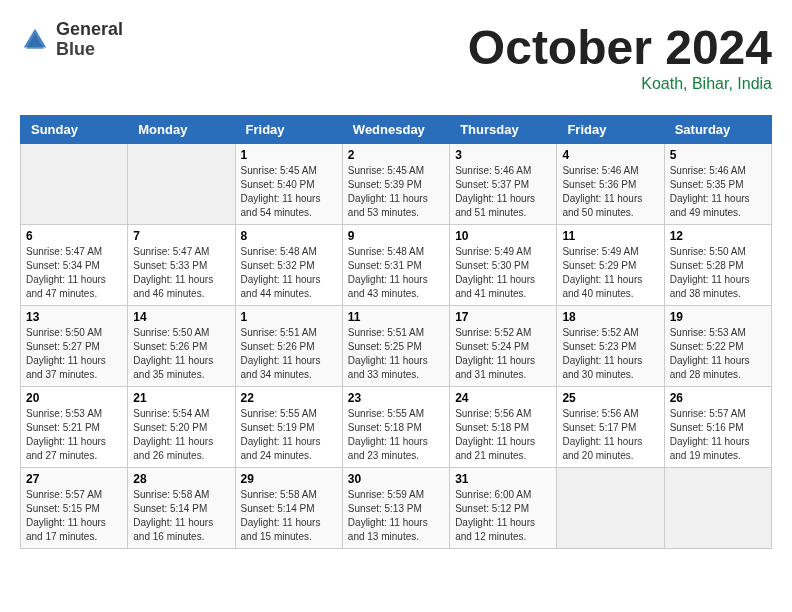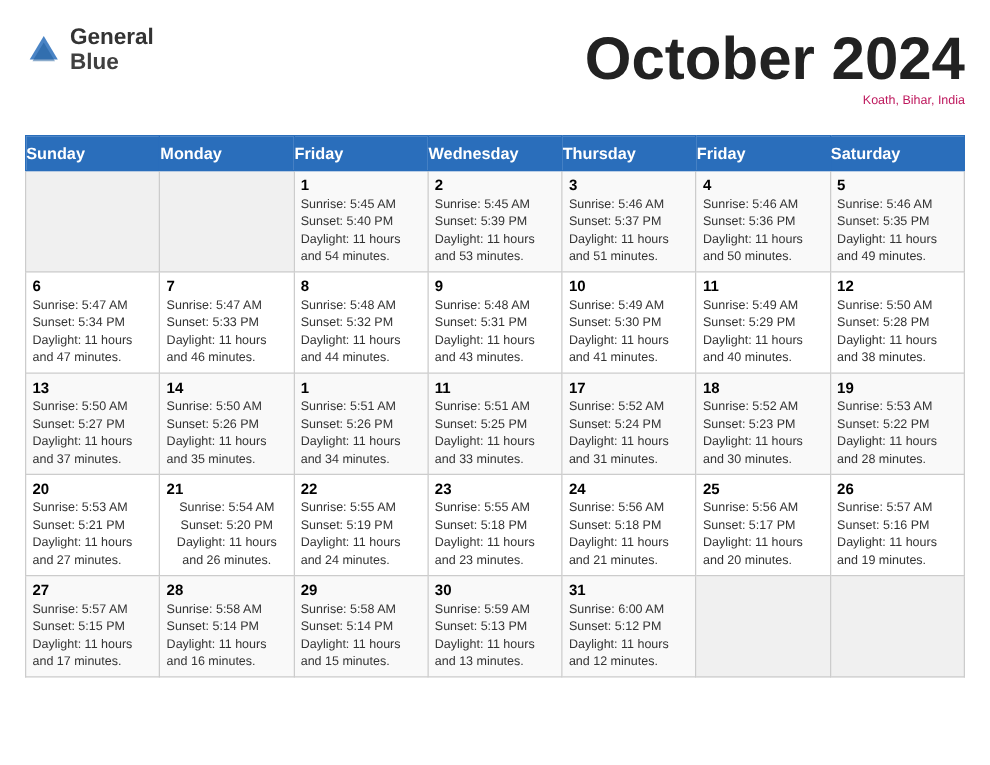--- a/index.html
+++ b/index.html
@@ -34,32 +34,32 @@
     }
     .title-block {
       text-align: right;
     }
     .calendar-title {
       font-size: 48px;
       font-weight: bold;
       color: #222;
     }
     .calendar-subtitle {
-      font-size: 10px;
-      color: #be185d;
+      font-size: 16px;
+      color: #15803d;
     }
     table {
       width: 100%;
       border-collapse: collapse;
       font-size: 11px;
     }
     thead tr th {
       background-color: #2a6ebb;
       color: #fff;
-      padding: 6px 0;
+      padding: 6px 10px;
       text-align: left;
       font-size: 13px;
       font-weight: bold;
       border: 1px solid #2a6ebb;
     }
     tbody tr td {
       vertical-align: top;
       padding: 4px 5px;
       border: 1px solid #ccc;
       width: calc(100% / 7);
@@ -264,21 +264,21 @@
       <tr>
         <td>
           <span class="day-num">20</span>
           <div class="day-info" style="white-space: pre-line;">Sunrise: 5:53 AM
 Sunset: 5:21 PM
 Daylight: 11 hours
 and 27 minutes.</div>
         </td>
         <td>
           <span class="day-num">21</span>
-          <div class="day-info" style="white-space: pre-line; text-align: center;">Sunrise: 5:54 AM
+          <div class="day-info" style="white-space: pre-line;">Sunrise: 5:54 AM
 Sunset: 5:20 PM
 Daylight: 11 hours
 and 26 minutes.</div>
         </td>
         <td>
           <span class="day-num">22</span>
           <div class="day-info" style="white-space: pre-line;">Sunrise: 5:55 AM
 Sunset: 5:19 PM
 Daylight: 11 hours
 and 24 minutes.</div>

